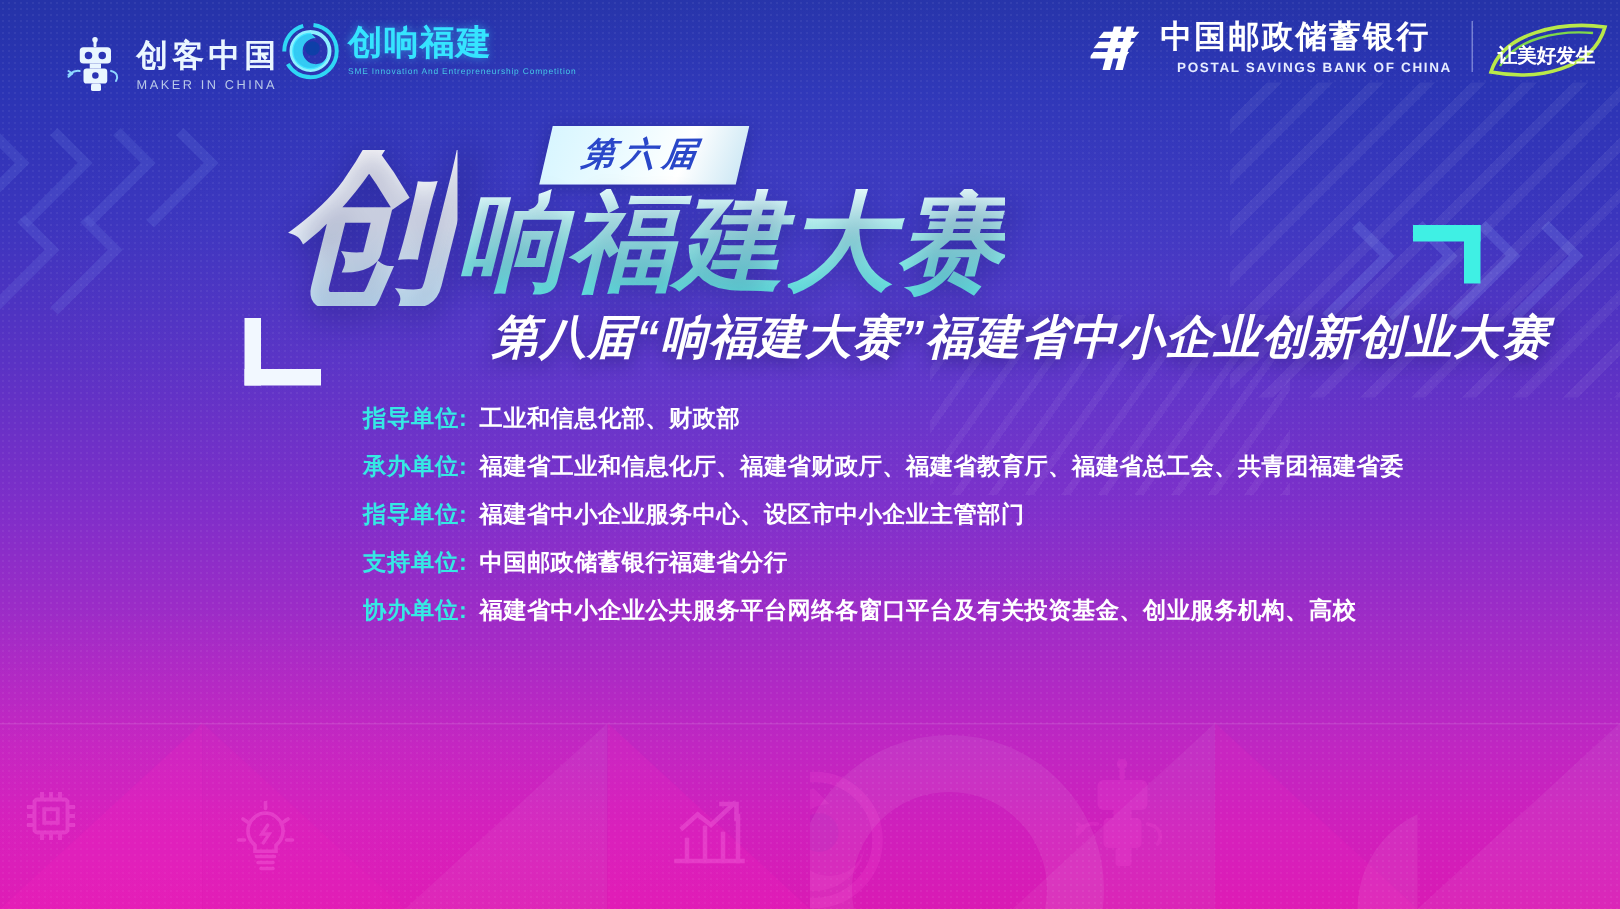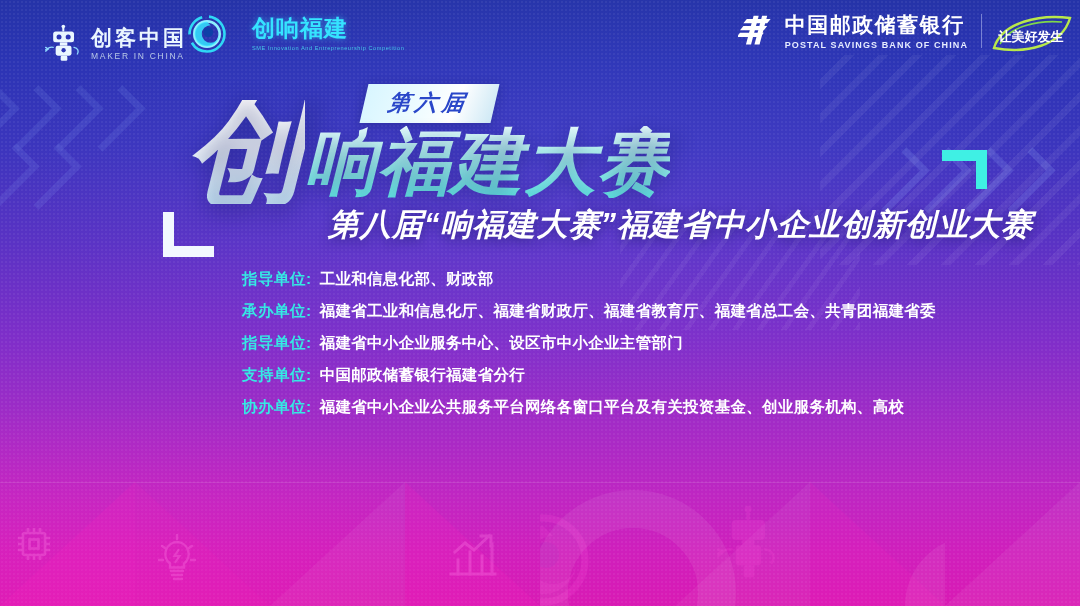--- a/index.html
+++ b/index.html
@@ -121,21 +121,21 @@
     letter-spacing: 1.7px;
     margin-top: 4px;
     white-space: nowrap;
   }
 
   .logo-cxfj {
     position: absolute;
     left: 186px; top: 13px;
     display: flex;
     align-items: center;
-    gap: 24px;
+    gap: 4px;
   }
   .cxfj-mark { width: 42px; height: 42px; }
   .cxfj-cn {
     font-size: 23px;
     font-weight: 700;
     color: #35e4ff;
     letter-spacing: 1px;
     line-height: 1;
     white-space: nowrap;
     text-shadow: 0 0 6px rgba(60,220,255,.5);
@@ -145,39 +145,40 @@
     color: #46c8e8;
     letter-spacing: .55px;
     margin-top: 5px;
     white-space: nowrap;
   }
 
   .logo-psbc {
     position: absolute;
     right: 112px; top: 14px;
     display: flex;
-    align-items: flex-start;
+    align-items: flex-end;
     gap: 9px;
   }
   .psbc-mark { width: 38px; height: 34px; }
   .psbc-cn {
     font-size: 21px;
     font-weight: 700;
     color: #ffffff;
     letter-spacing: 1.5px;
     line-height: 1;
     white-space: nowrap;
   }
   .psbc-en {
     font-size: 9px;
     color: #e6ecff;
     letter-spacing: 1.1px;
     margin-top: 5px;
     white-space: nowrap;
     font-weight: 700;
+    margin-left: 11px;
   }
   .psbc-div {
     position: absolute;
     right: 98px; top: 14px;
     width: 1px; height: 34px;
     background: rgba(210,220,255,.45);
   }
   .logo-slogan {
     position: absolute;
     right: 14px; top: 12px;

